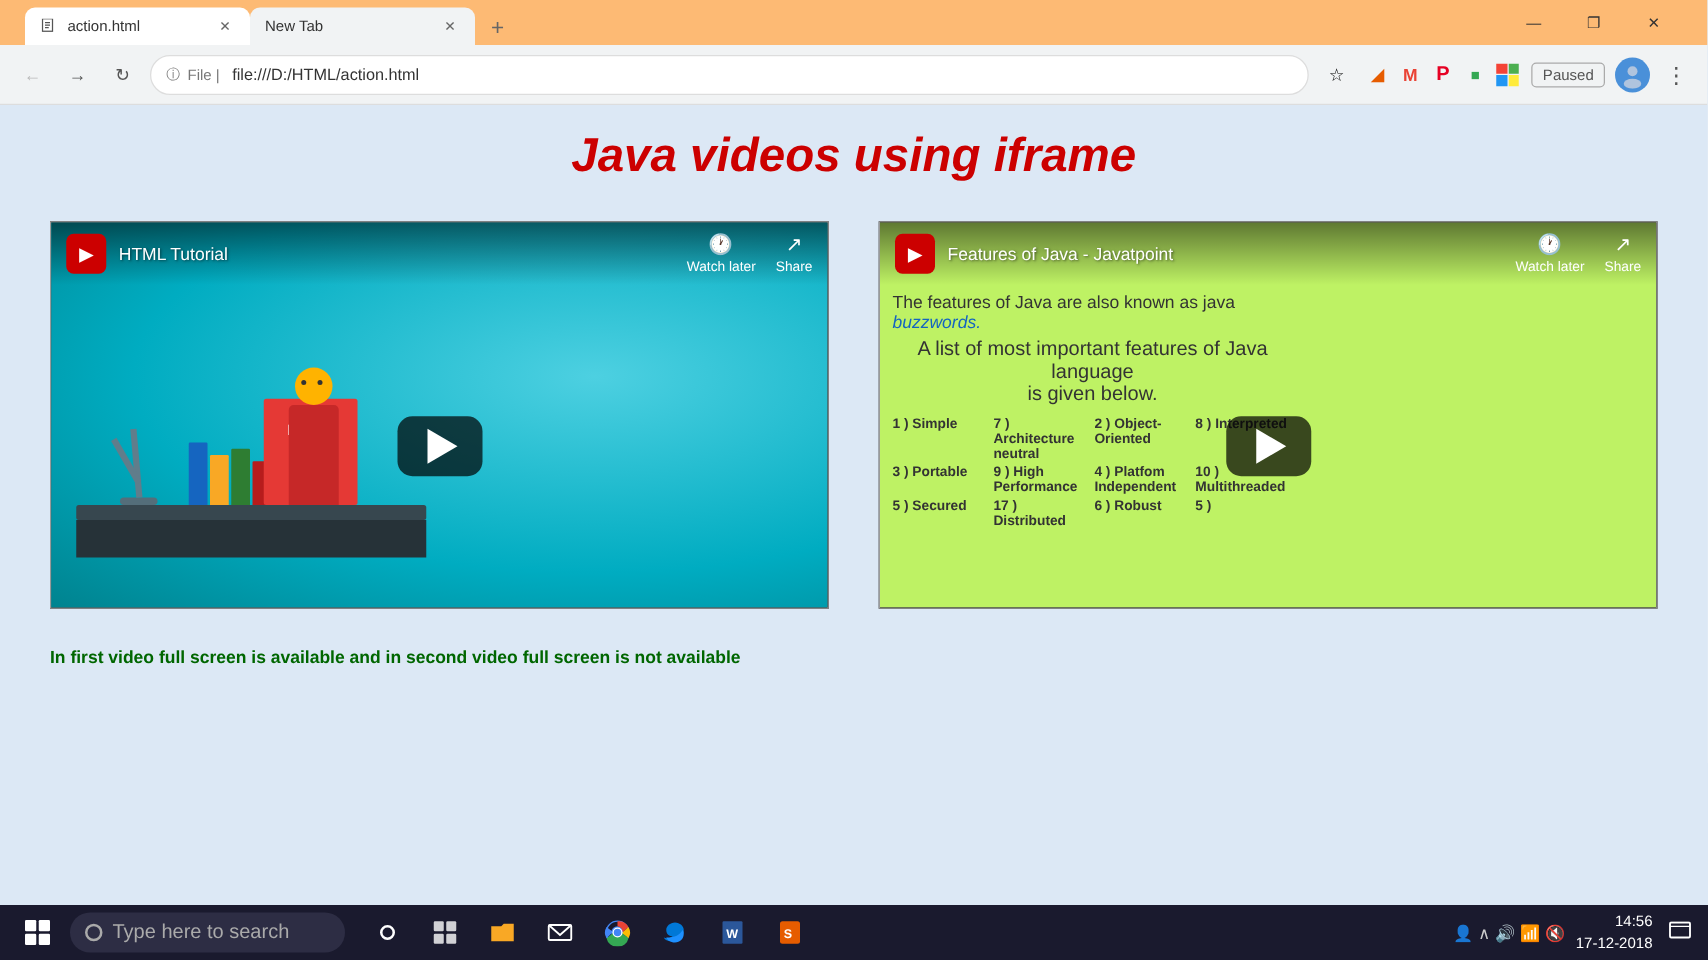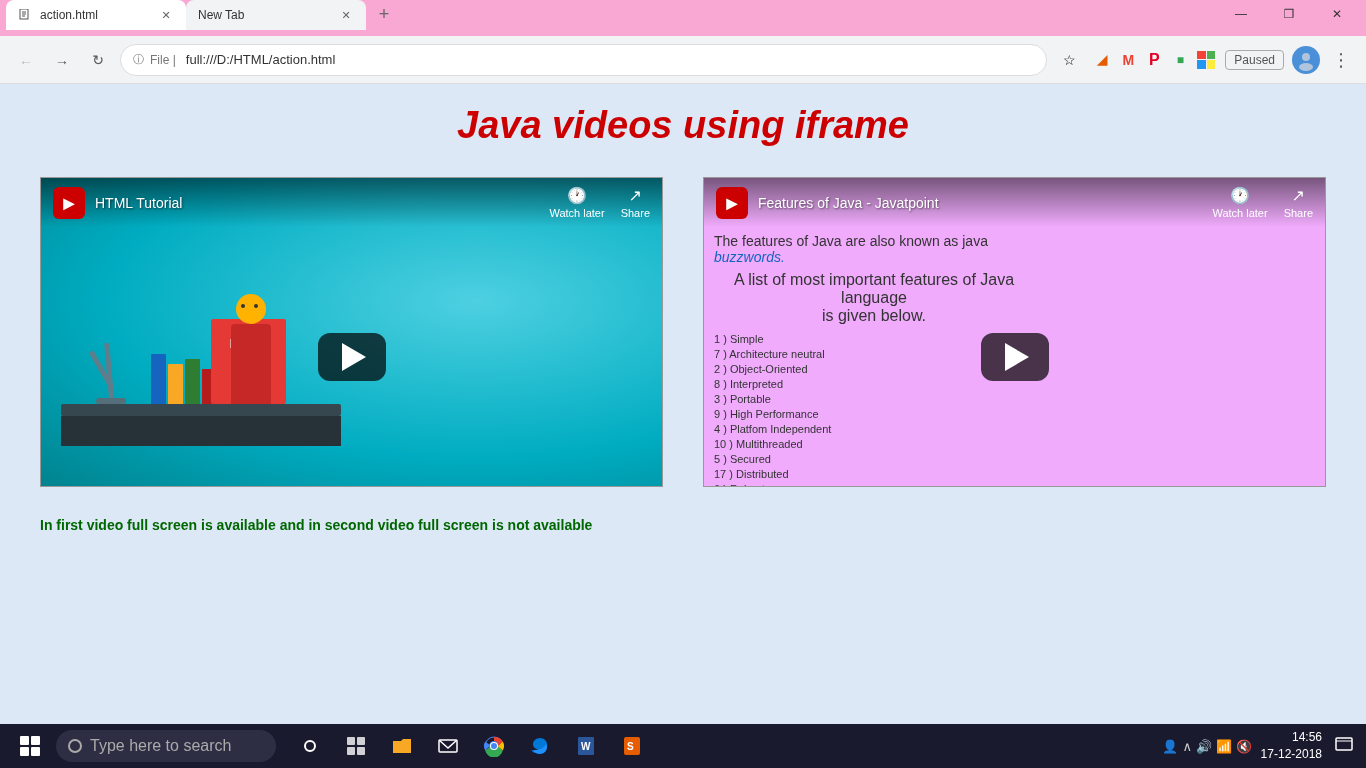--- a/index.html
+++ b/index.html
@@ -17,25 +17,25 @@
     .browser-frame {
       width: 100%;
       height: 100%;
       display: flex;
       flex-direction: column;
       background: #f1f3f4;
     }
 
     
     .title-bar {
-      background: #f9a8d4;
+      background: #fdba74;
       height: 36px;
       display: flex;
-      align-items: flex-start;
-      padding: 0 6px;
+      align-items: flex-end;
+      padding: 0 20px;
       user-select: none;
     }
 
     .tab {
       display: flex;
       align-items: center;
       background: #f1f3f4;
       border-radius: 8px 8px 0 0;
       padding: 0 12px;
       height: 30px;
@@ -354,41 +354,42 @@
       border-top: 14px solid transparent;
       border-bottom: 14px solid transparent;
       border-left: 24px solid white;
       margin-left: 4px;
     }
 
     
     .java-thumb-content {
       width: 100%;
       height: 100%;
-      background: #f0abfc;
+      background: #bef264;
       position: relative;
       overflow: hidden;
     }
 
     .java-text-area {
       position: absolute;
       top: 50px;
       left: 10px;
       width: 320px;
       font-size: 11px;
       color: #333;
     }
 
     .java-features-list {
       margin-top: 8px;
       display: grid;
-      grid-template-columns: 1fr;
+      grid-template-columns: 1fr 1fr 1fr 1fr;
       gap: 3px;
       font-size: 11px;
       color: #333;
+      font-weight: bold;
     }
 
     
     .features-wheel {
       position: absolute;
       right: 10px;
       top: 30px;
       width: 160px;
       height: 160px;
     }
@@ -581,21 +582,21 @@
 
   <div class="address-bar">
 
     <div class="nav-btn disabled">←</div>
     <div class="nav-btn">→</div>
     <div class="nav-btn">↻</div>
 
     <div class="url-bar">
       <span class="url-icon">ⓘ</span>
       <span style="font-size:12px;color:#777;margin-right:4px;">File |</span>
-      <span class="url-text">full:///D:/HTML/action.html</span>
+      <span class="url-text">file:///D:/HTML/action.html</span>
     </div>
 
     <div class="addr-icon">☆</div>
 
     <div class="ext-icons">
       <div class="ext-icon" style="color:#e65c00;font-weight:bold;">◢</div>
       <div class="ext-icon" style="color:#ea4335;font-size:14px;font-weight:bold;">M</div>
       <div class="ext-icon" style="color:#e60023;font-size:16px;font-weight:bold;">P</div>
       <div class="ext-icon" style="color:#34a853;font-size:12px;">■</div>
       <div class="ext-icon">

